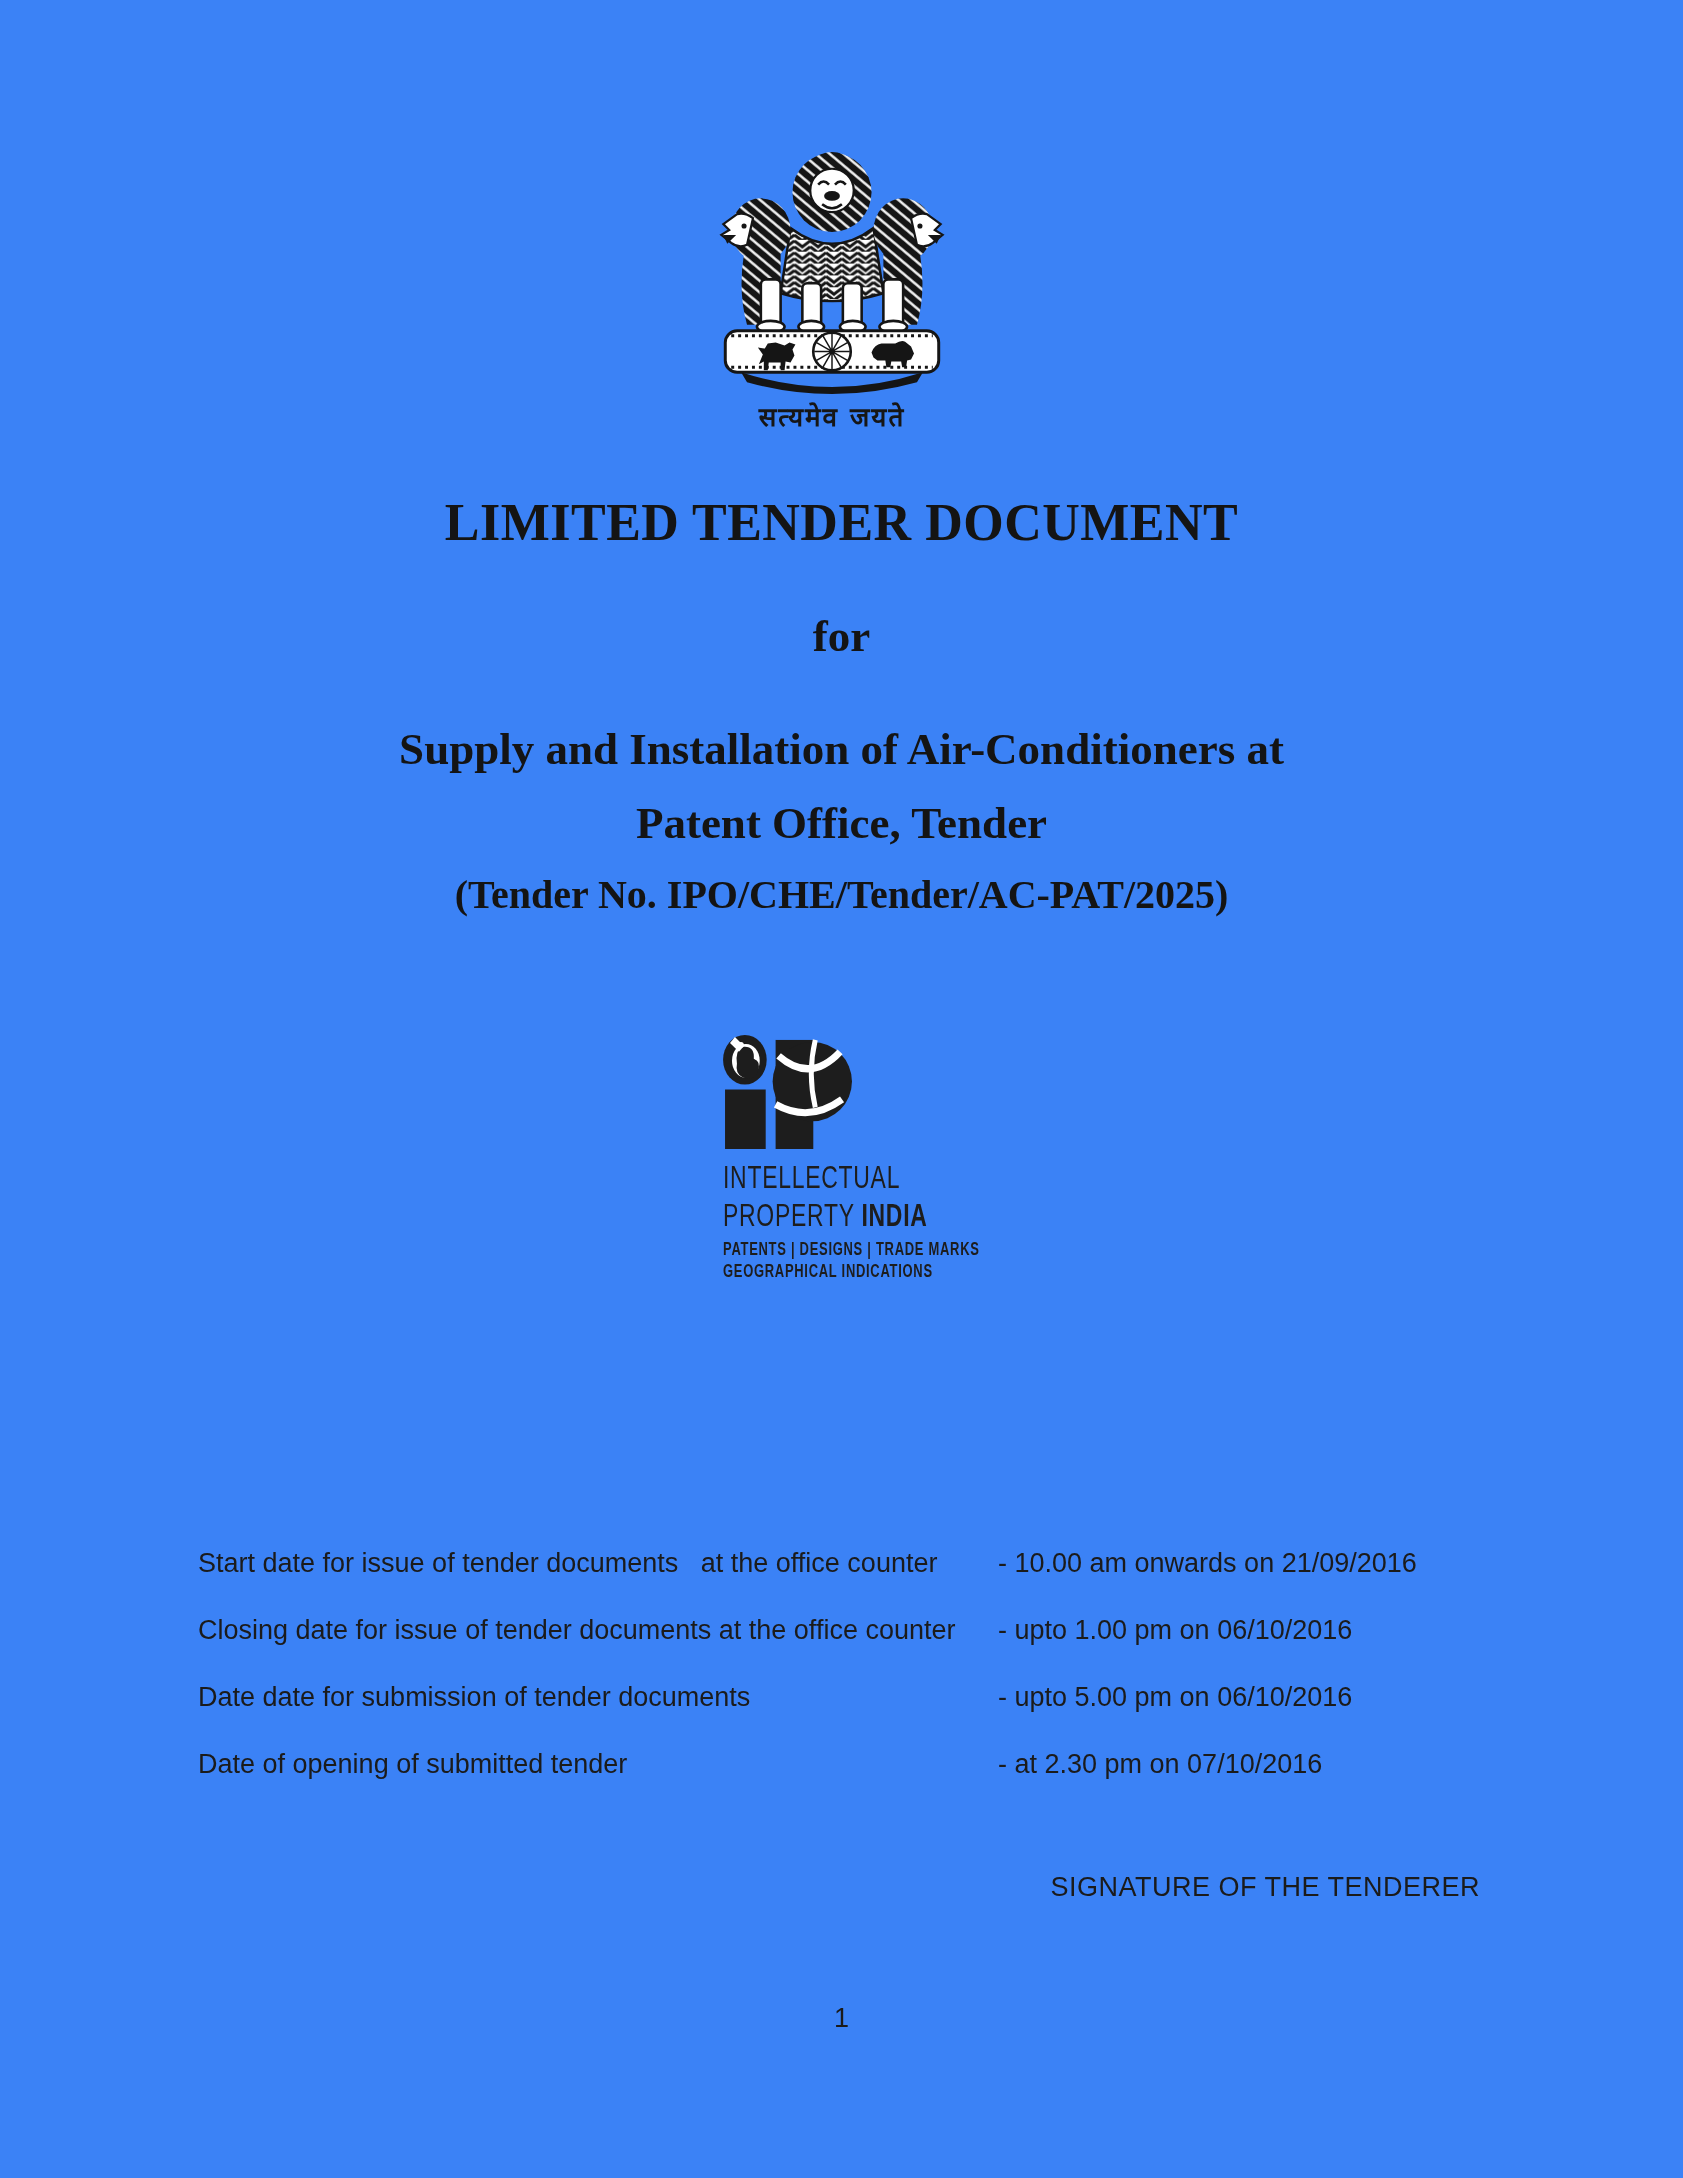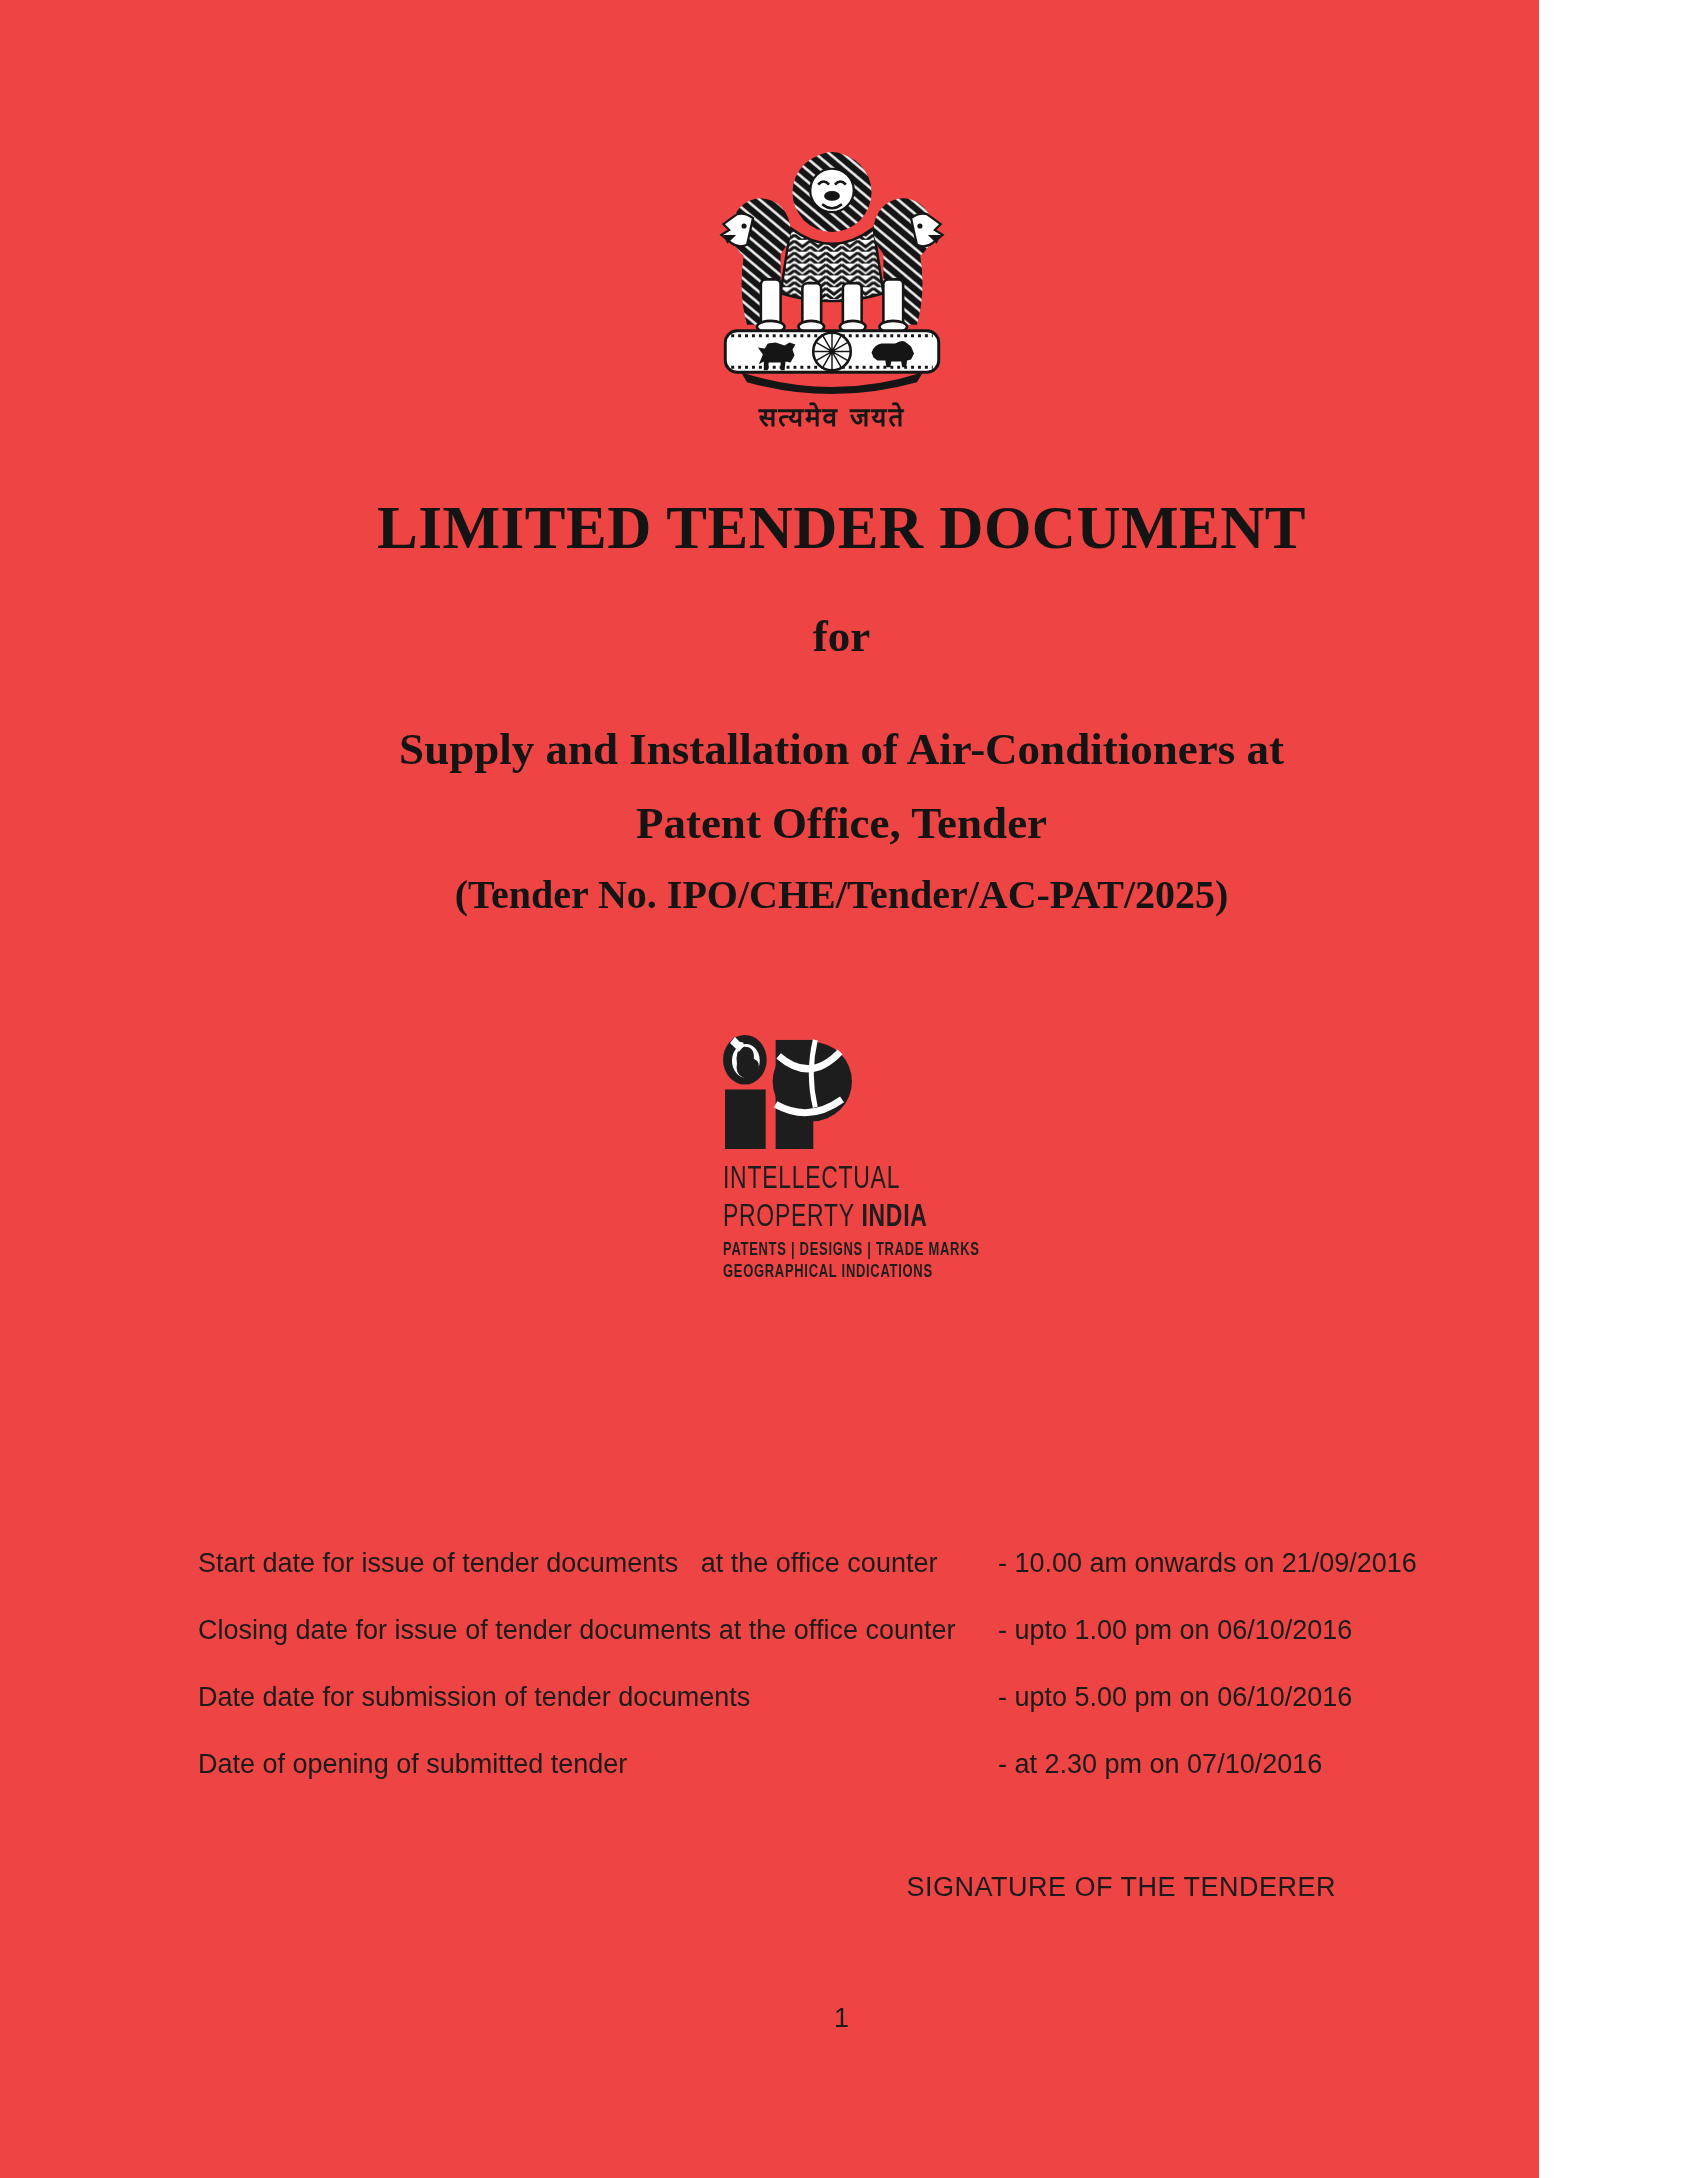--- a/index.html
+++ b/index.html
@@ -1,36 +1,36 @@
 <!DOCTYPE html>
 <html><head>
 <meta charset="utf-8">
 <style>
   html,body{margin:0;padding:0;background:#ffffff;}
   .page{
     position:relative;
-    width:1539px;height:2178px;
-    background:#ef4444;
+    width:1683px;height:2178px;
+    background:#3b82f6;
     font-family:"Liberation Sans","DejaVu Sans",sans-serif;
     color:#1c1c1c;
     overflow:hidden;
   }
   
   .emblem{position:absolute;left:715px;top:145px;width:234px;text-align:center;}
   .emblem svg{display:block;margin:0 auto;}
   .motto{
     margin-top:4px;
     font-family:"DejaVu Sans",sans-serif;
     font-size:26px;font-weight:bold;letter-spacing:2px;
     color:#161616;white-space:nowrap;
   }
   
   .serif{font-family:"Liberation Serif","DejaVu Serif",serif;font-weight:bold;color:#141414;}
   .center-line{position:absolute;left:0;width:1683px;text-align:center;line-height:1.12;}
-  .doc-title{top:494px;font-size:61px;letter-spacing:0.5px;}
+  .doc-title{top:494px;font-size:52px;letter-spacing:0.5px;}
   .for-word{top:611px;font-size:45px;}
   .subject-1{top:724px;font-size:45px;}
   .subject-2{top:798px;font-size:45px;}
   .tender-no{top:873px;font-size:40px;}
   
   .iplogo{position:absolute;left:723px;top:1032px;width:337px;color:#1d1d1d;}
   .iplogo svg{display:block;}
   .ipl{transform-origin:left center;white-space:nowrap;}
   .ipl1{margin-top:11px;font-size:31px;line-height:36px;transform:scaleX(0.74);letter-spacing:1px;}
   .ipl2{font-size:31px;line-height:40px;transform:scaleX(0.74);letter-spacing:1px;}

